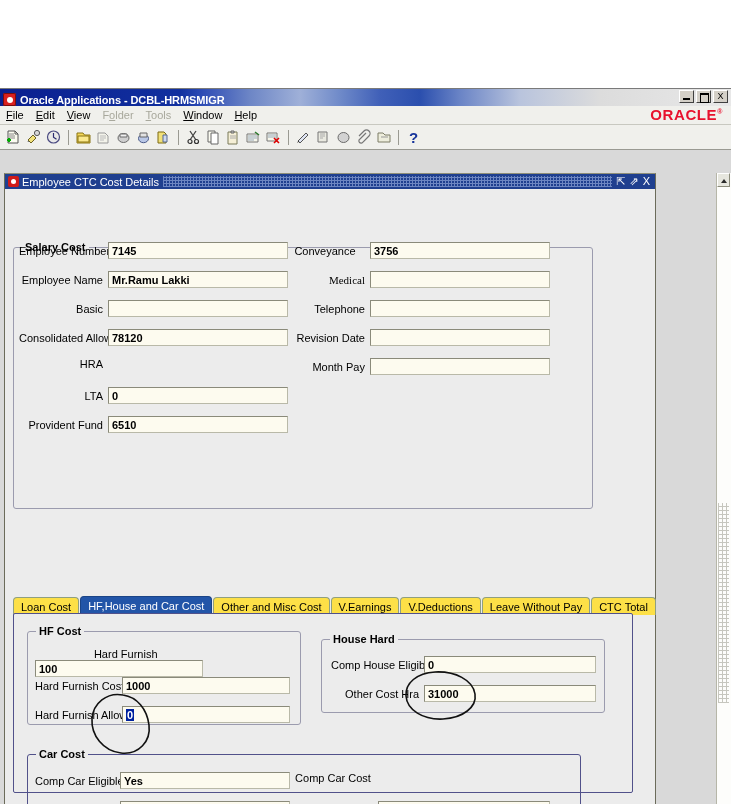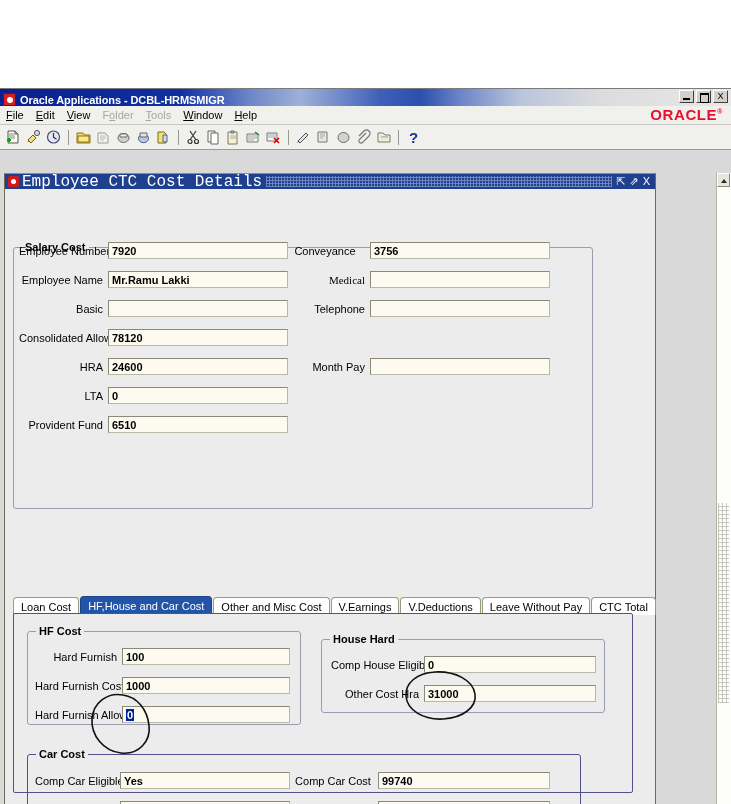--- a/index.html
+++ b/index.html
@@ -97,21 +97,21 @@
     display:flex;align-items:center;position:relative;overflow:hidden;
   }
   #inner-title .it-icon{
     width:11px;height:11px;margin:0 3px;background:#cf1b1b;border-radius:2px;
     position:relative;flex:none;
   }
   #inner-title .it-icon:after{
     content:"";position:absolute;left:3px;top:3px;width:5px;height:5px;
     border-radius:50%;background:#fff;
   }
-  #inner-title .it-text{color:#fff;font-size:16px;white-space:nowrap;font-family:Liberation Mono, monospace;}
+  #inner-title .it-text{color:#fff;font-size:11px;white-space:nowrap;}
   #inner-title .it-hatch{
     flex:1;height:11px;margin:0 4px;
     background-image:
       repeating-linear-gradient(90deg,#7b93cc 0 1px,transparent 1px 3px),
       repeating-linear-gradient(0deg,#7b93cc 0 1px,transparent 1px 3px);
     opacity:.85;
   }
   #inner-ctrls{display:flex;gap:4px;margin-right:5px;color:#fff;font-size:11px;align-items:center;}
   #inner-ctrls span{line-height:11px;}
   
@@ -137,21 +137,21 @@
     height:17px;box-sizing:border-box;
     font-size:11px;font-weight:bold;color:#000;
     padding:1px 0 0 3px;line-height:14px;
     white-space:nowrap;overflow:hidden;
   }
   .sel-val{background:#00219e;color:#fff;padding:0 1px;}
   
   #tabstrip{position:absolute;left:8px;top:406px;width:620px;height:20px;display:flex;align-items:flex-end;}
   .tab{
     height:18px;line-height:18px;padding:0 7px;font-size:11px;
-    background:#ffffff;border:1px solid #8f9f80;border-bottom:none;
+    background:#fde047;border:1px solid #8f9f80;border-bottom:none;
     border-radius:4px 4px 0 0;color:#000;white-space:nowrap;margin-right:1px;
     box-sizing:border-box;
   }
   .tab.active{
     background:#2255a8;color:#fff;border-color:#1b4486;height:19px;line-height:19px;
   }
   #tabpanel{
     position:absolute;left:8px;top:424px;width:620px;height:180px;
     border:1px solid #51518a;border-radius:2px;background:#ececec;
     box-sizing:border-box;
@@ -348,57 +348,60 @@
     </div>
 
     <div id="form-body">
 
       <div class="groupbox" style="left:8px;top:20px;width:578px;height:260px;margin-top:38px;">
         <div class="gb-legend">Salary Cost</div>
       </div>
 
       <div class="field" style="left:14px;top:53px;">
         <div class="flabel" style="width:84px;">Employee Number</div>
-        <div class="finput" style="width:180px;">7920</div>
+        <div class="finput" style="width:180px;">7145</div>
       </div>
       <div class="field" style="left:14px;top:82px;align-items:center;">
         <div class="flabel" style="width:84px;">Employee Name</div>
         <div class="finput" style="width:180px;">Mr.Ramu Lakki</div>
       </div>
       <div class="field" style="left:14px;top:111px;">
         <div class="flabel" style="width:84px;">Basic</div>
         <div class="finput" style="width:180px;"></div>
       </div>
       <div class="field" style="left:14px;top:140px;">
         <div class="flabel" style="width:84px;">Consolidated Allow</div>
         <div class="finput" style="width:180px;">78120</div>
       </div>
       <div class="field" style="left:14px;top:169px;">
         <div class="flabel" style="width:84px;">HRA</div>
-        <div class="finput" style="width:180px;">24600</div>
       </div>
       <div class="field" style="left:14px;top:198px;">
         <div class="flabel" style="width:84px;">LTA</div>
         <div class="finput" style="width:180px;">0</div>
       </div>
       <div class="field" style="left:14px;top:227px;">
         <div class="flabel" style="width:84px;">Provident Fund</div>
         <div class="finput" style="width:180px;">6510</div>
       </div>
 
       <div class="field" style="left:280px;top:53px;">
         <div class="flabel" style="width:80px;text-align:center;">Conveyance</div>
         <div class="finput" style="width:180px;">3756</div>
       </div>
       <div class="field" style="left:280px;top:82px;">
         <div class="flabel" style="width:80px;font-family:Liberation Serif, serif;">Medical</div>
         <div class="finput" style="width:180px;"></div>
       </div>
       <div class="field" style="left:280px;top:111px;">
         <div class="flabel" style="width:80px;">Telephone</div>
+        <div class="finput" style="width:180px;"></div>
+      </div>
+      <div class="field" style="left:280px;top:140px;">
+        <div class="flabel" style="width:80px;">Revision Date</div>
         <div class="finput" style="width:180px;"></div>
       </div>
       <div class="field" style="left:280px;top:169px;">
         <div class="flabel" style="width:80px;">Month Pay</div>
         <div class="finput" style="width:180px;"></div>
       </div>
 
       <div id="tabstrip">
         <div class="tab">Loan Cost</div>
         <div class="tab active">HF,House and Car Cost</div>
@@ -406,21 +409,21 @@
         <div class="tab">V.Earnings</div>
         <div class="tab">V.Deductions</div>
         <div class="tab">Leave Without Pay</div>
         <div class="tab">CTC Total</div>
       </div>
       <div id="tabpanel"></div>
 
       <div class="groupbox" style="left:22px;top:442px;width:272px;height:92px;">
         <div class="gb-legend">HF Cost</div>
       </div>
-      <div class="field" style="left:30px;top:459px;">
+      <div class="field" style="left:30px;top:459px;flex-direction:column;">
         <div class="flabel" style="width:82px;">Hard Furnish</div>
         <div class="finput" style="width:168px;">100</div>
       </div>
       <div class="field" style="left:30px;top:488px;">
         <div class="flabel" style="width:82px;">Hard Furnish Cost</div>
         <div class="finput" style="width:168px;">1000</div>
       </div>
       <div class="field" style="left:30px;top:517px;">
         <div class="flabel" style="width:82px;">Hard Furnish Allow</div>
         <div class="finput" style="width:168px;"><span class="sel-val">0</span></div>
@@ -445,21 +448,20 @@
         <div class="flabel" style="width:80px;">Comp Car Eligible</div>
         <div class="finput" style="width:170px;">Yes</div>
       </div>
       <div class="field" style="left:30px;top:612px;">
         <div class="flabel" style="width:80px;">Driver Salary</div>
         <div class="finput" style="width:170px;">0</div>
       </div>
 
       <div class="field" style="left:288px;top:583px;">
         <div class="flabel" style="width:80px;text-align:center;">Comp Car Cost</div>
-        <div class="finput" style="width:172px;">99740</div>
       </div>
       <div class="field" style="left:288px;top:612px;">
         <div class="flabel" style="width:80px;">Petrol</div>
         <div class="finput" style="width:172px;">85000</div>
       </div>
 
       <svg class="ink" style="left:82px;top:500px;" width="90" height="72" viewBox="0 0 90 72">
         <path d="M36 6 C20 3 6 14 5 30 C4 46 16 62 34 64 C52 66 64 52 62 36 C60 20 50 8 36 6 Z" fill="none" stroke="#111" stroke-width="1.6" stroke-linecap="round"></path>
       </svg>
       <svg class="ink" style="left:396px;top:480px;" width="86" height="56" viewBox="0 0 86 56">

